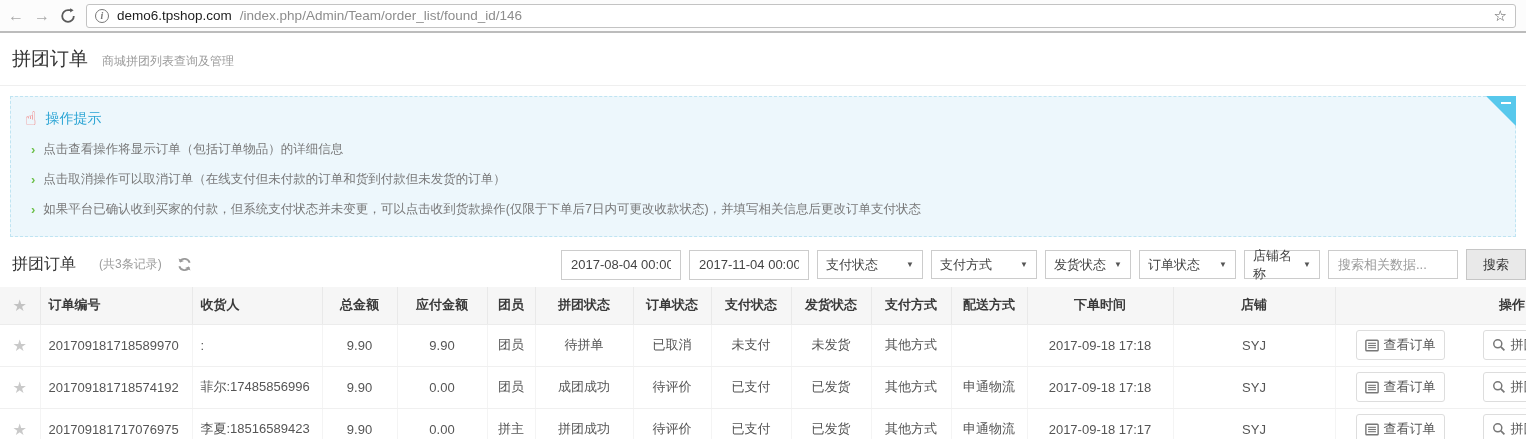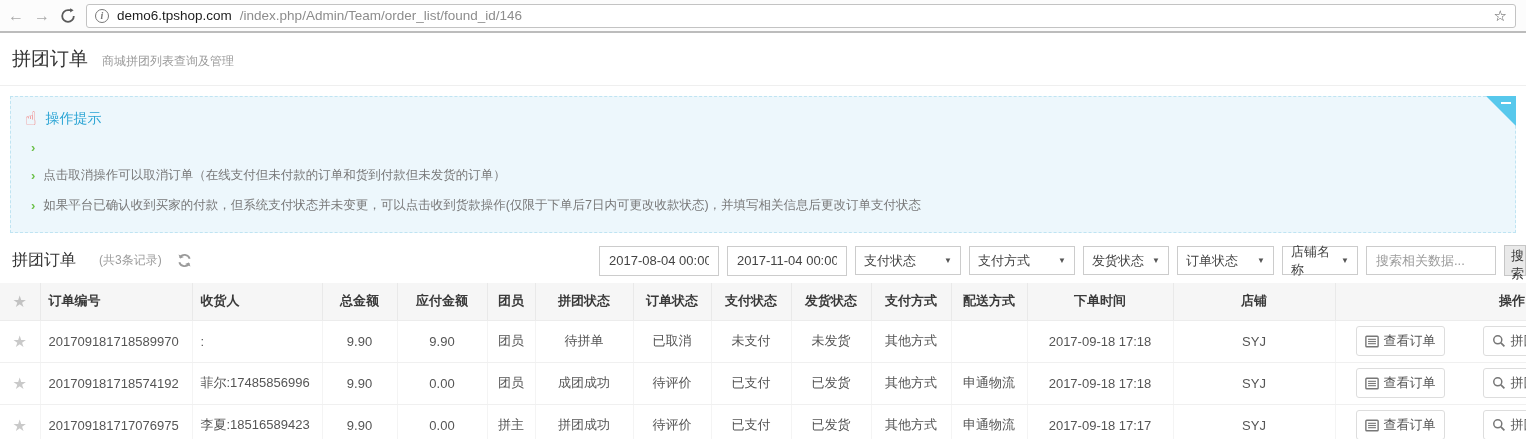--- a/index.html
+++ b/index.html
@@ -51,21 +51,21 @@
     justify-content:space-between; padding:0 8px; font-size:13px; color:#444; cursor:pointer; }
   .select-box:nth-child(1){ width:106px; }
   .select-box:nth-child(2){ width:106px; }
   .select-box:nth-child(3){ width:86px; }
   .select-box:nth-child(4){ width:97px; }
   .select-box:nth-child(5){ width:76px; }
   .caret { font-size:8px; color:#555; margin-left:6px; }
   .search-input { width:130px; height:29px; border:1px solid #ccc; padding:0 9px; font-size:13px;
     color:#444; font-family:inherit; }
   .search-input::placeholder { color:#9b9b9b; }
-  .search-btn { width:22px; height:31px; background:#e9e9e9; border:1px solid #c6c6c6; font-size:13px;
+  .search-btn { width:60px; height:31px; background:#e9e9e9; border:1px solid #c6c6c6; font-size:13px;
     color:#333; font-family:Liberation Mono, monospace; cursor:pointer; }
   
   table { width:100%; border-collapse:collapse; table-layout:fixed; }
   th { height:37px; background:#f6f6f6; font-size:13px; font-weight:bold; color:#3a3a3a;
     border-right:1px solid #e9e9e9; border-bottom:1px solid #ececec; text-align:center;
     overflow:hidden; white-space:nowrap; }
   th:last-child { border-right:none;text-align:right; }
   td { height:42px; font-size:13px; color:#555; text-align:center; background:#fff;
     border-right:1px solid #f4f4f4; border-bottom:1px solid #f0f0f0;
     overflow:hidden; white-space:nowrap; }
@@ -106,20 +106,21 @@
 <div class="tip-box">
   <div class="fold"></div>
   <span class="fold-dash"></span>
   <div class="tip-head">
     <span class="hand-icon">☝</span>
     <span class="tip-title">操作提示</span>
   </div>
   <ul class="tip-list" id="tips-list">
       <li>
         <span class="tip-arrow">›</span>
+        <span>点击查看操作将显示订单（包括订单物品）的详细信息</span>
       </li>
       <li>
         <span class="tip-arrow">›</span>
         <span>点击取消操作可以取消订单（在线支付但未付款的订单和货到付款但未发货的订单）</span>
       </li>
       <li>
         <span class="tip-arrow">›</span>
         <span>如果平台已确认收到买家的付款，但系统支付状态并未变更，可以点击收到货款操作(仅限于下单后7日内可更改收款状态)，并填写相关信息后更改订单支付状态</span>
       </li>
     </ul>

